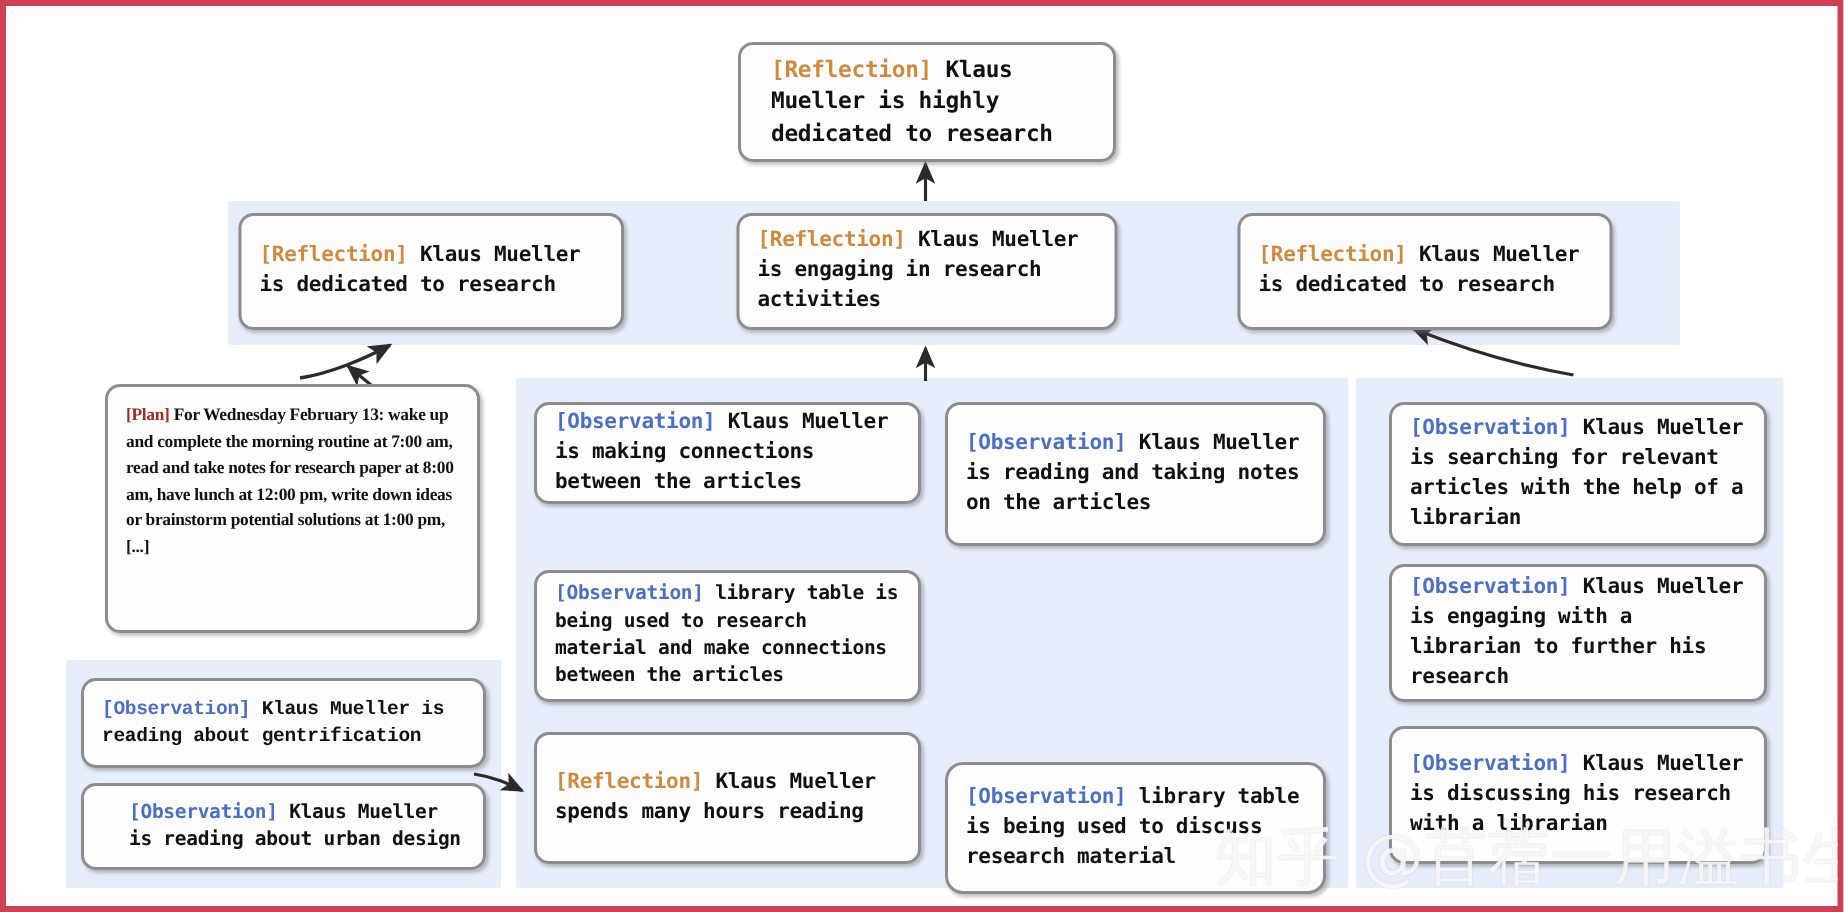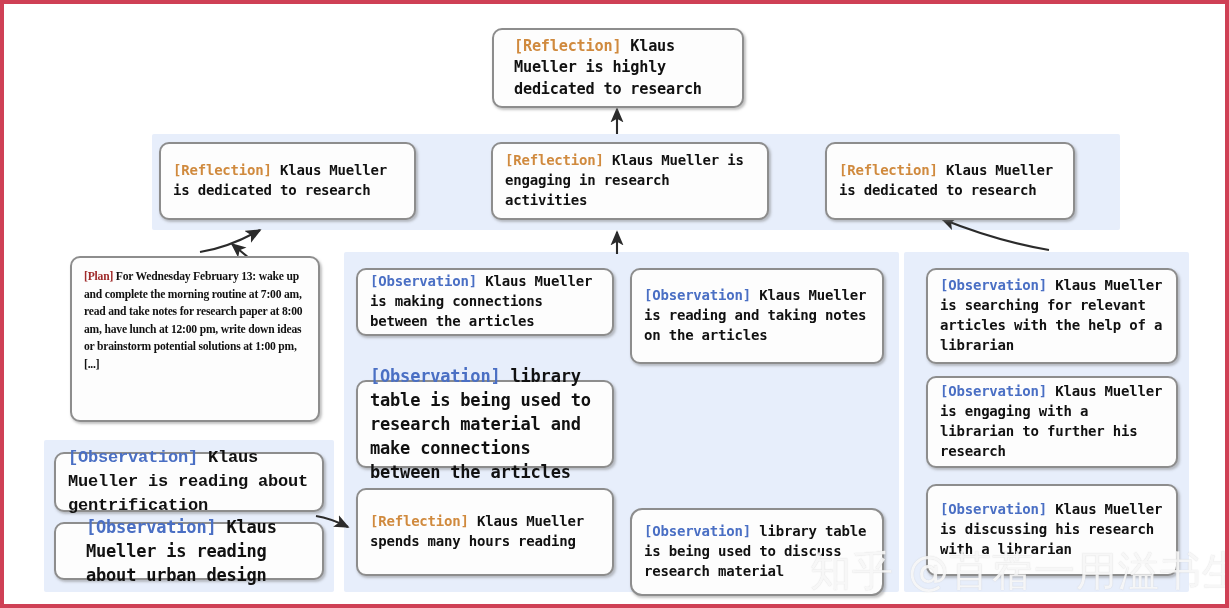--- a/index.html
+++ b/index.html
@@ -43,21 +43,21 @@
   }
   .node .txt { display: block; width: 100%; }
   .tag { font-weight: bold; }
   .tag-reflection { color: #d08a3e; }
   .tag-observation { color: #4a6fc4; }
   .tag-plan        { color: #a02c2c; }
 
   .fs15 { font-size: 15.2px; padding-left: 20px; }
   .fs14 { font-size: 14px; }
   .fs12 { font-size: 11.6px; }
-  .fs11 { font-size: 17px; }
+  .fs11 { font-size: 13px; }
 
   .node.plan {
     align-items: flex-start;
     padding-top: 10px;
     line-height: 1.52;
   }
 
   
   #arrows {
     position: absolute;
@@ -118,21 +118,21 @@
       <span class="tag tag-reflection">[Reflection]</span><span> Klaus Mueller is highly dedicated to research</span>
     </span>
   </div>
 
   <div class="node fs14" style="left:155px; top:138px; width:257px; height:78px;">
     <span class="txt">
       <span class="tag tag-reflection">[Reflection]</span><span> Klaus Mueller is dedicated to research</span>
     </span>
   </div>
 
-  <div class="node fs14" style="left:487px; top:138px; width:278px; height:78px;">
+  <div class="node fs14" style="left:487px; top:138px; width:254px; height:78px;">
     <span class="txt">
       <span class="tag tag-reflection">[Reflection]</span><span> Klaus Mueller is engaging in research activities</span>
     </span>
   </div>
 
   <div class="node fs14" style="left:821px; top:138px; width:250px; height:78px;">
     <span class="txt">
       <span class="tag tag-reflection">[Reflection]</span><span> Klaus Mueller is dedicated to research</span>
     </span>
   </div>

